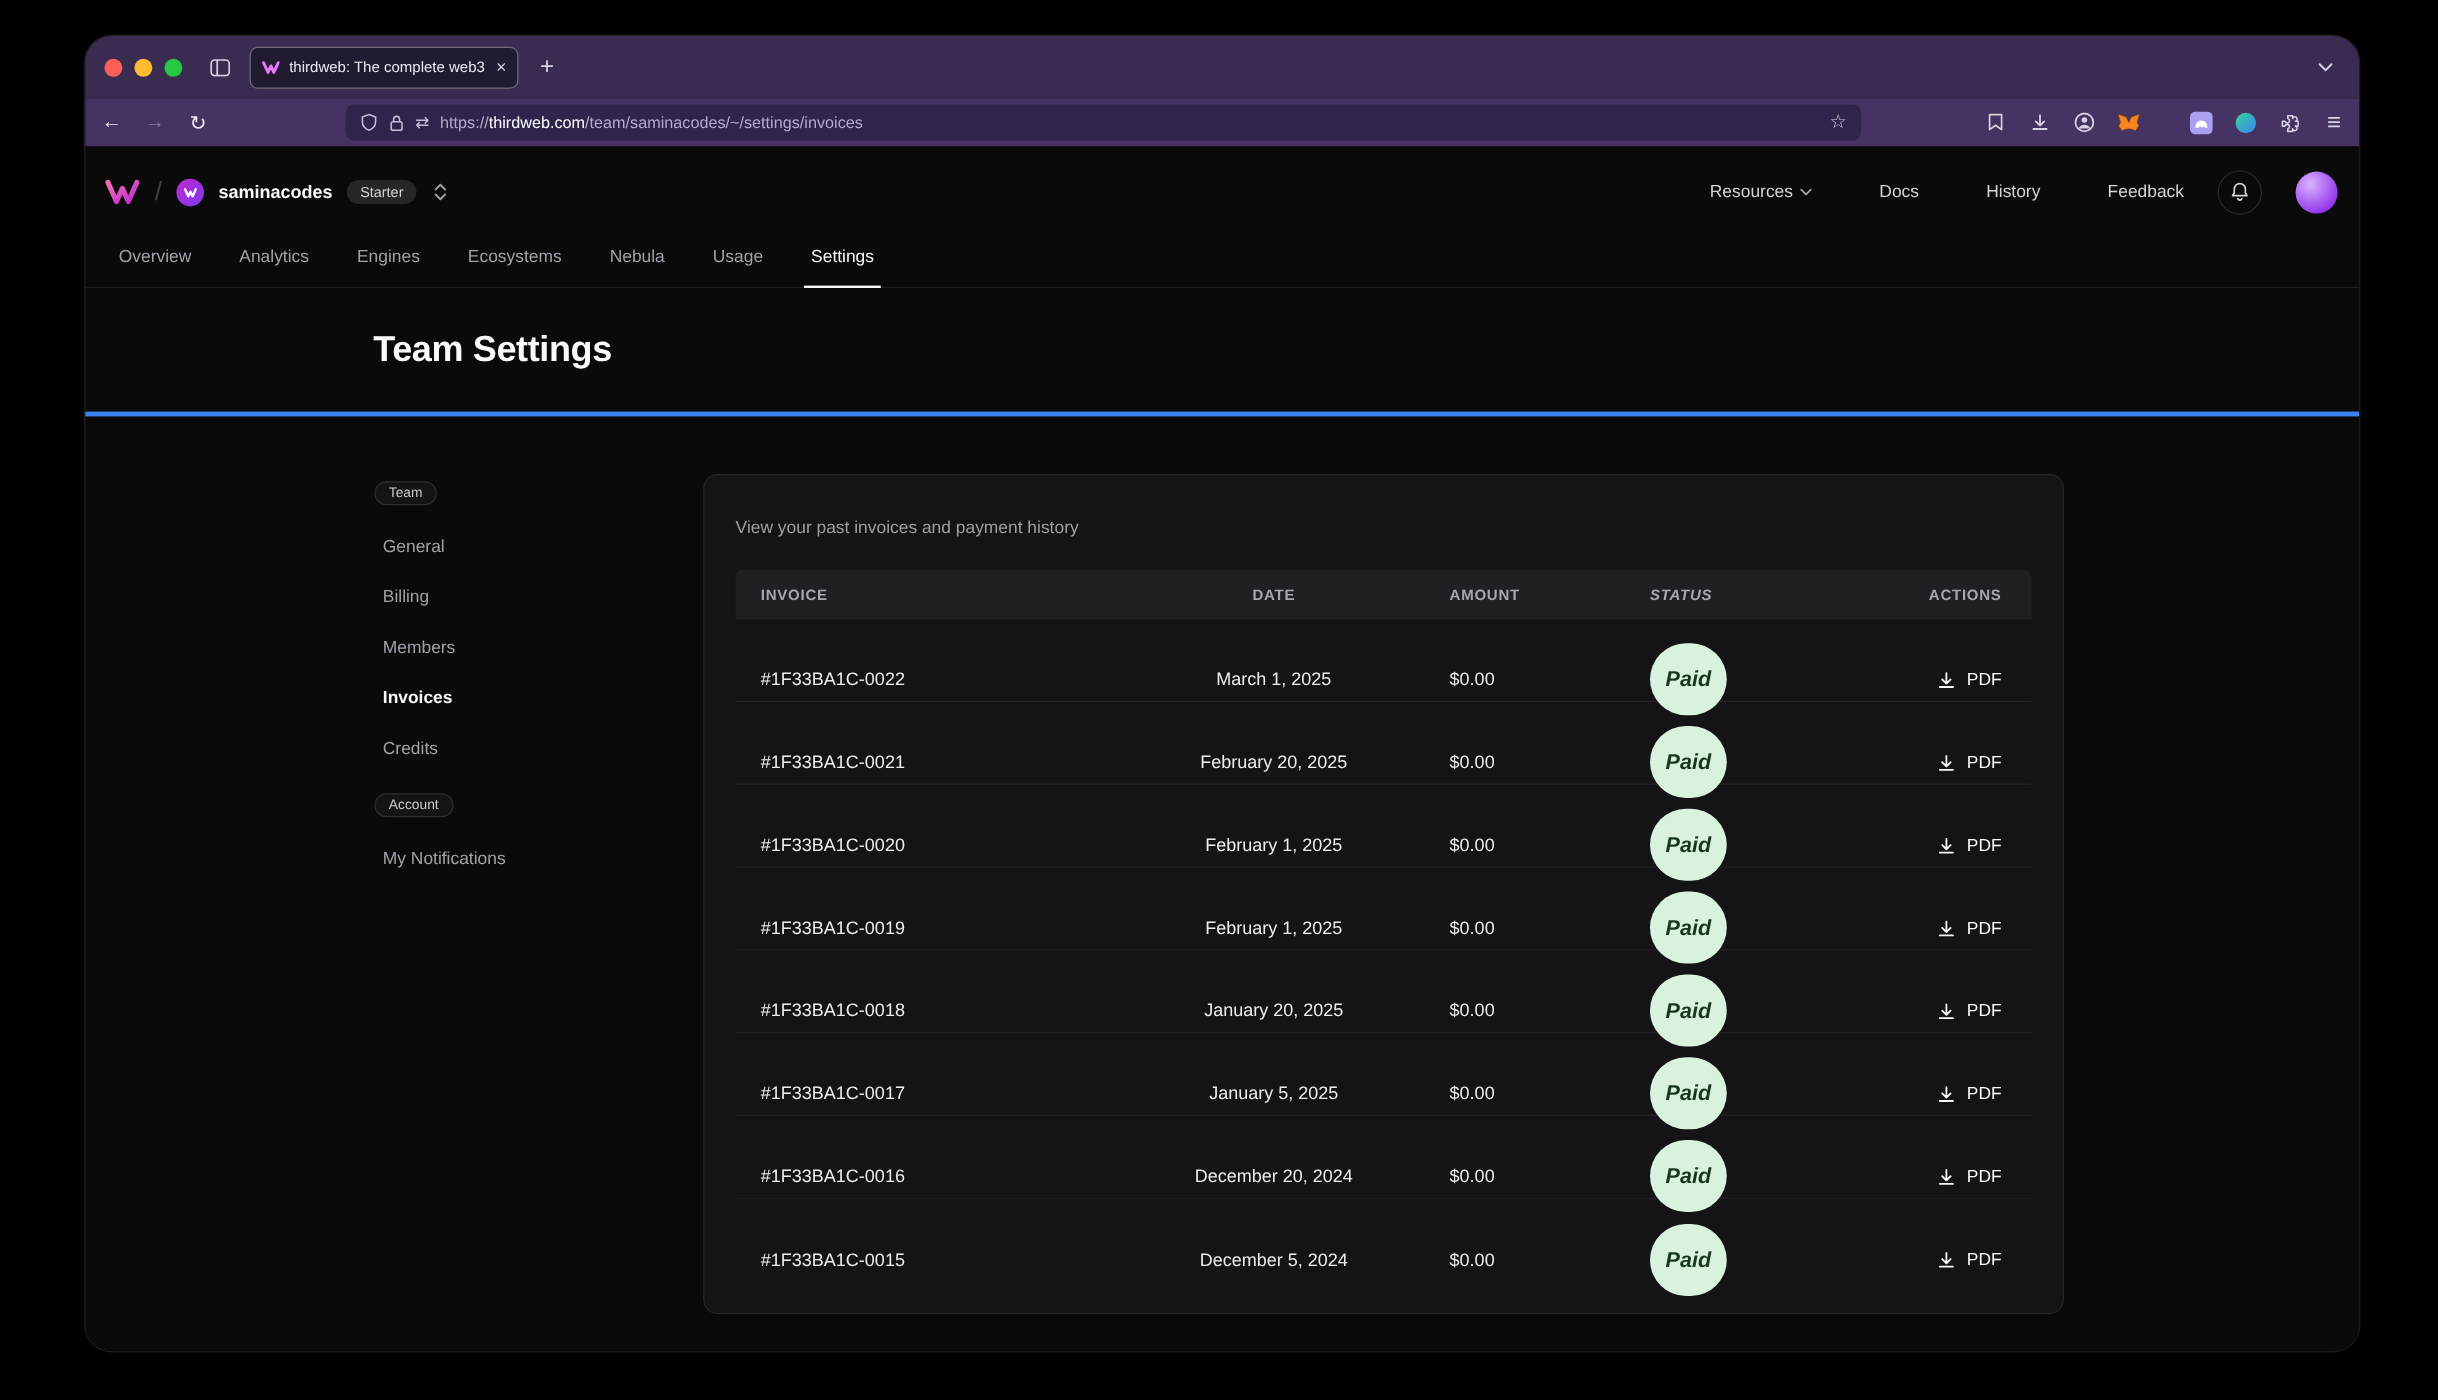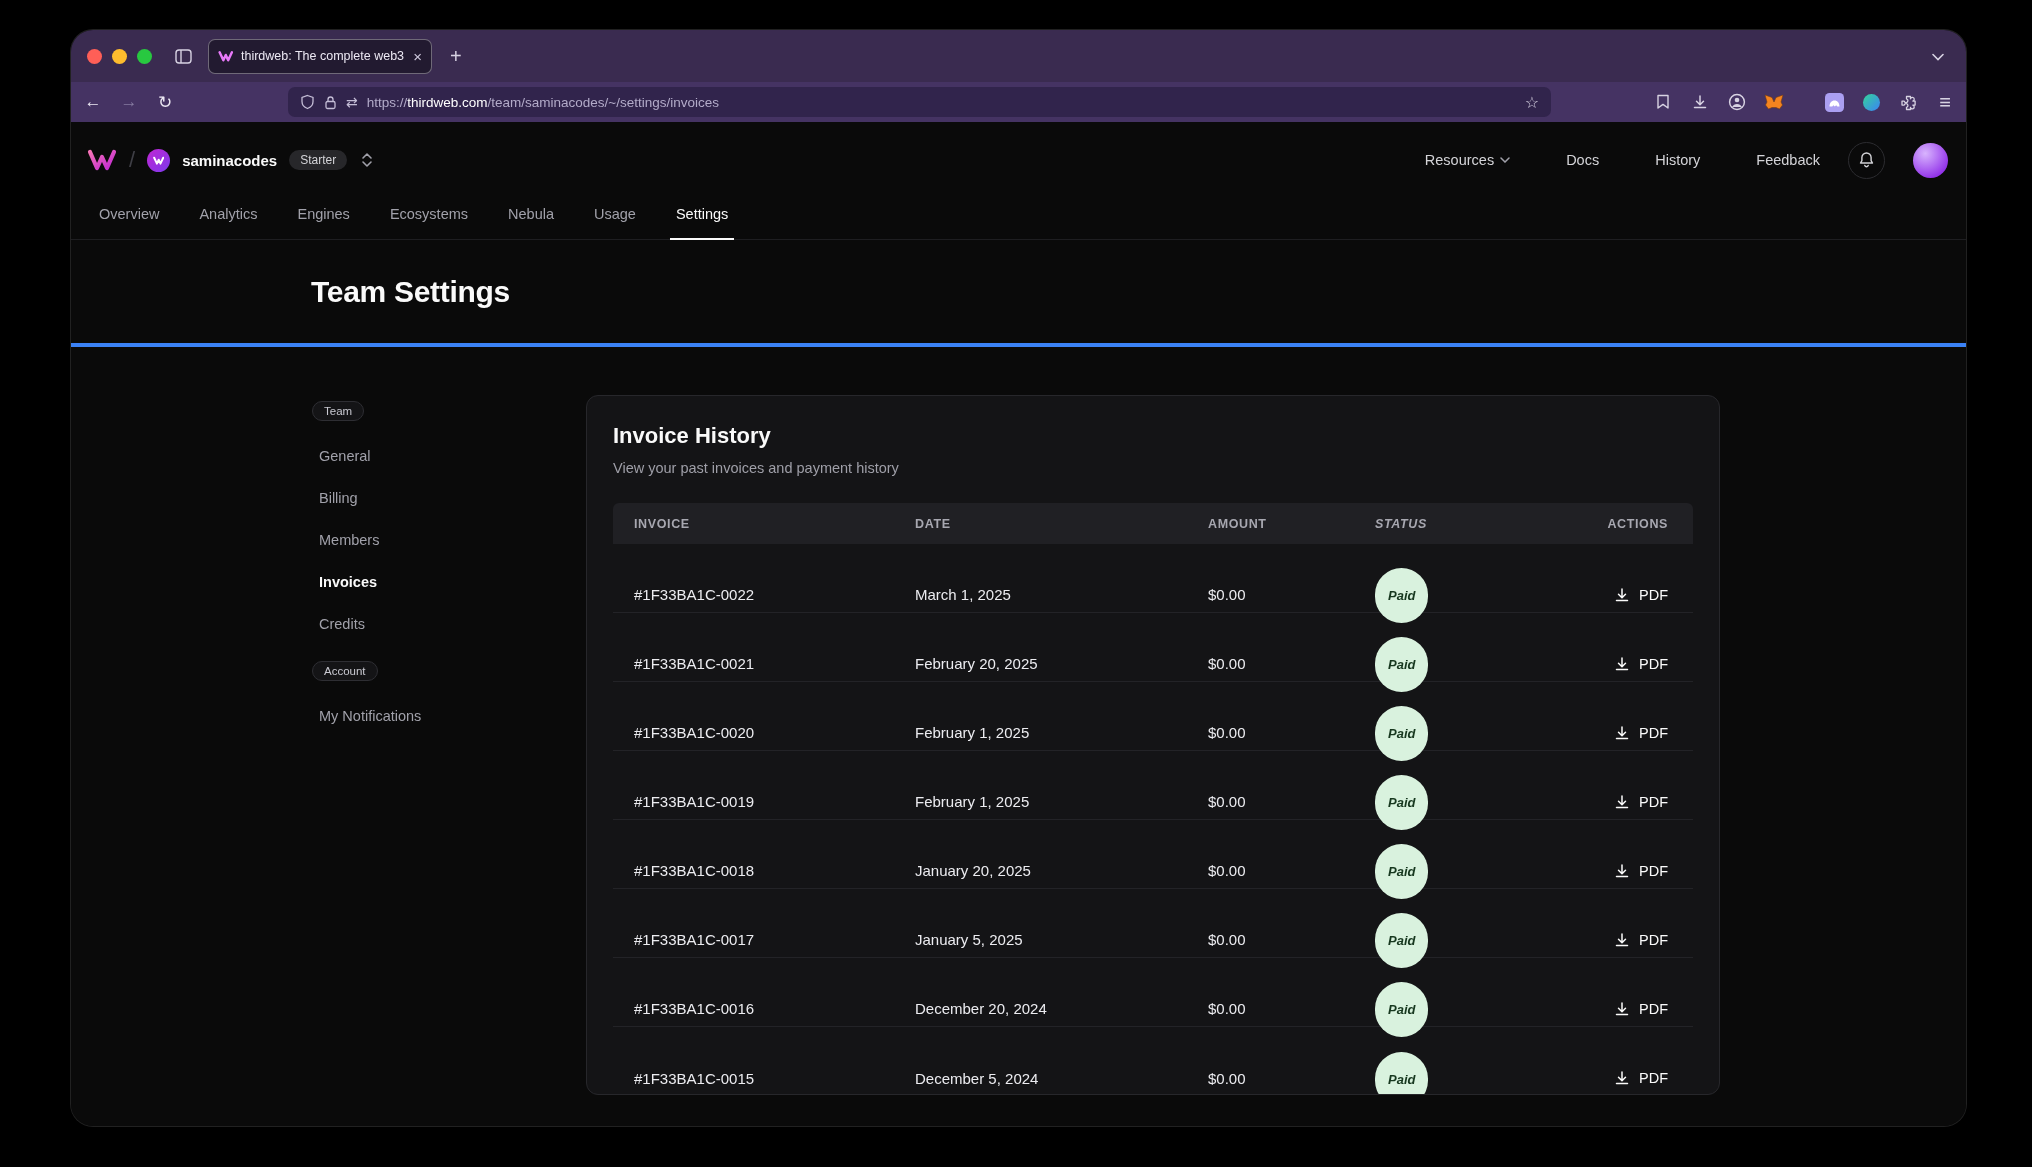--- a/index.html
+++ b/index.html
@@ -93,25 +93,25 @@
   .card-title { font-size:22px; line-height:28px; font-weight:700; color:#fafafa; }
   .card-sub { margin-top:8px; font-size:14.5px; line-height:20px; color:#9f9fa8; }
   .table { margin-top:25px; }
   .thead { display:flex; align-items:center; height:41px; background:#202024;
            border-radius:6px 6px 0 0; }
   .th { font-size:12.5px; letter-spacing:.05em; color:#a7a7b0; font-weight:700; }
   .trow { display:flex; align-items:center; height:69px; border-bottom:1px solid #232327; }
   .trow:last-child { border-bottom:none; }
   .cell { font-size:15px; color:#ececf0;margin-top:33px; }
   .c1 { width:302px; padding-left:21px; }
-  .c2 { width:293px; }
+  .c2 { width:293px;text-align:center; }
   .c3 { width:167px; }
   .c4 { flex:1;font-style:italic; }
   .c5 { width:150px; display:flex; justify-content:flex-end; padding-right:25px; }
-  .badge-paid { background:#d9f2de; color:#17381f; font-size:13px; font-weight:600;
+  .badge-paid { background:#d9f2de; color:#17381f; font-size:18px; font-weight:600;
                 padding:20px 13px; border-radius:999px; }
   .pdf-btn { display:flex; align-items:center; gap:9px; color:#fafafa; font-size:14.5px; }
 </style>
 </head>
 <body>
 
 <div class="window">
 
   <div class="tabbar">
     <div class="lights">
@@ -285,21 +285,20 @@
         <span class="side-item">General</span>
         <span class="side-item">Billing</span>
         <span class="side-item">Members</span>
         <span class="side-item active">Invoices</span>
         <span class="side-item">Credits</span>
         <span class="side-pill" style="margin-top:16px;">Account</span>
         <span class="side-item">My Notifications</span>
       </div>
 
       <div class="card">
-        <div class="card-title">Invoice History</div>
         <div class="card-sub">View your past invoices and payment history</div>
 
         <div class="table">
           <div class="thead">
             <span class="th c1">INVOICE</span>
             <span class="th c2">DATE</span>
             <span class="th c3">AMOUNT</span>
             <span class="th c4">STATUS</span>
             <span class="th c5">ACTIONS</span>
           </div>

